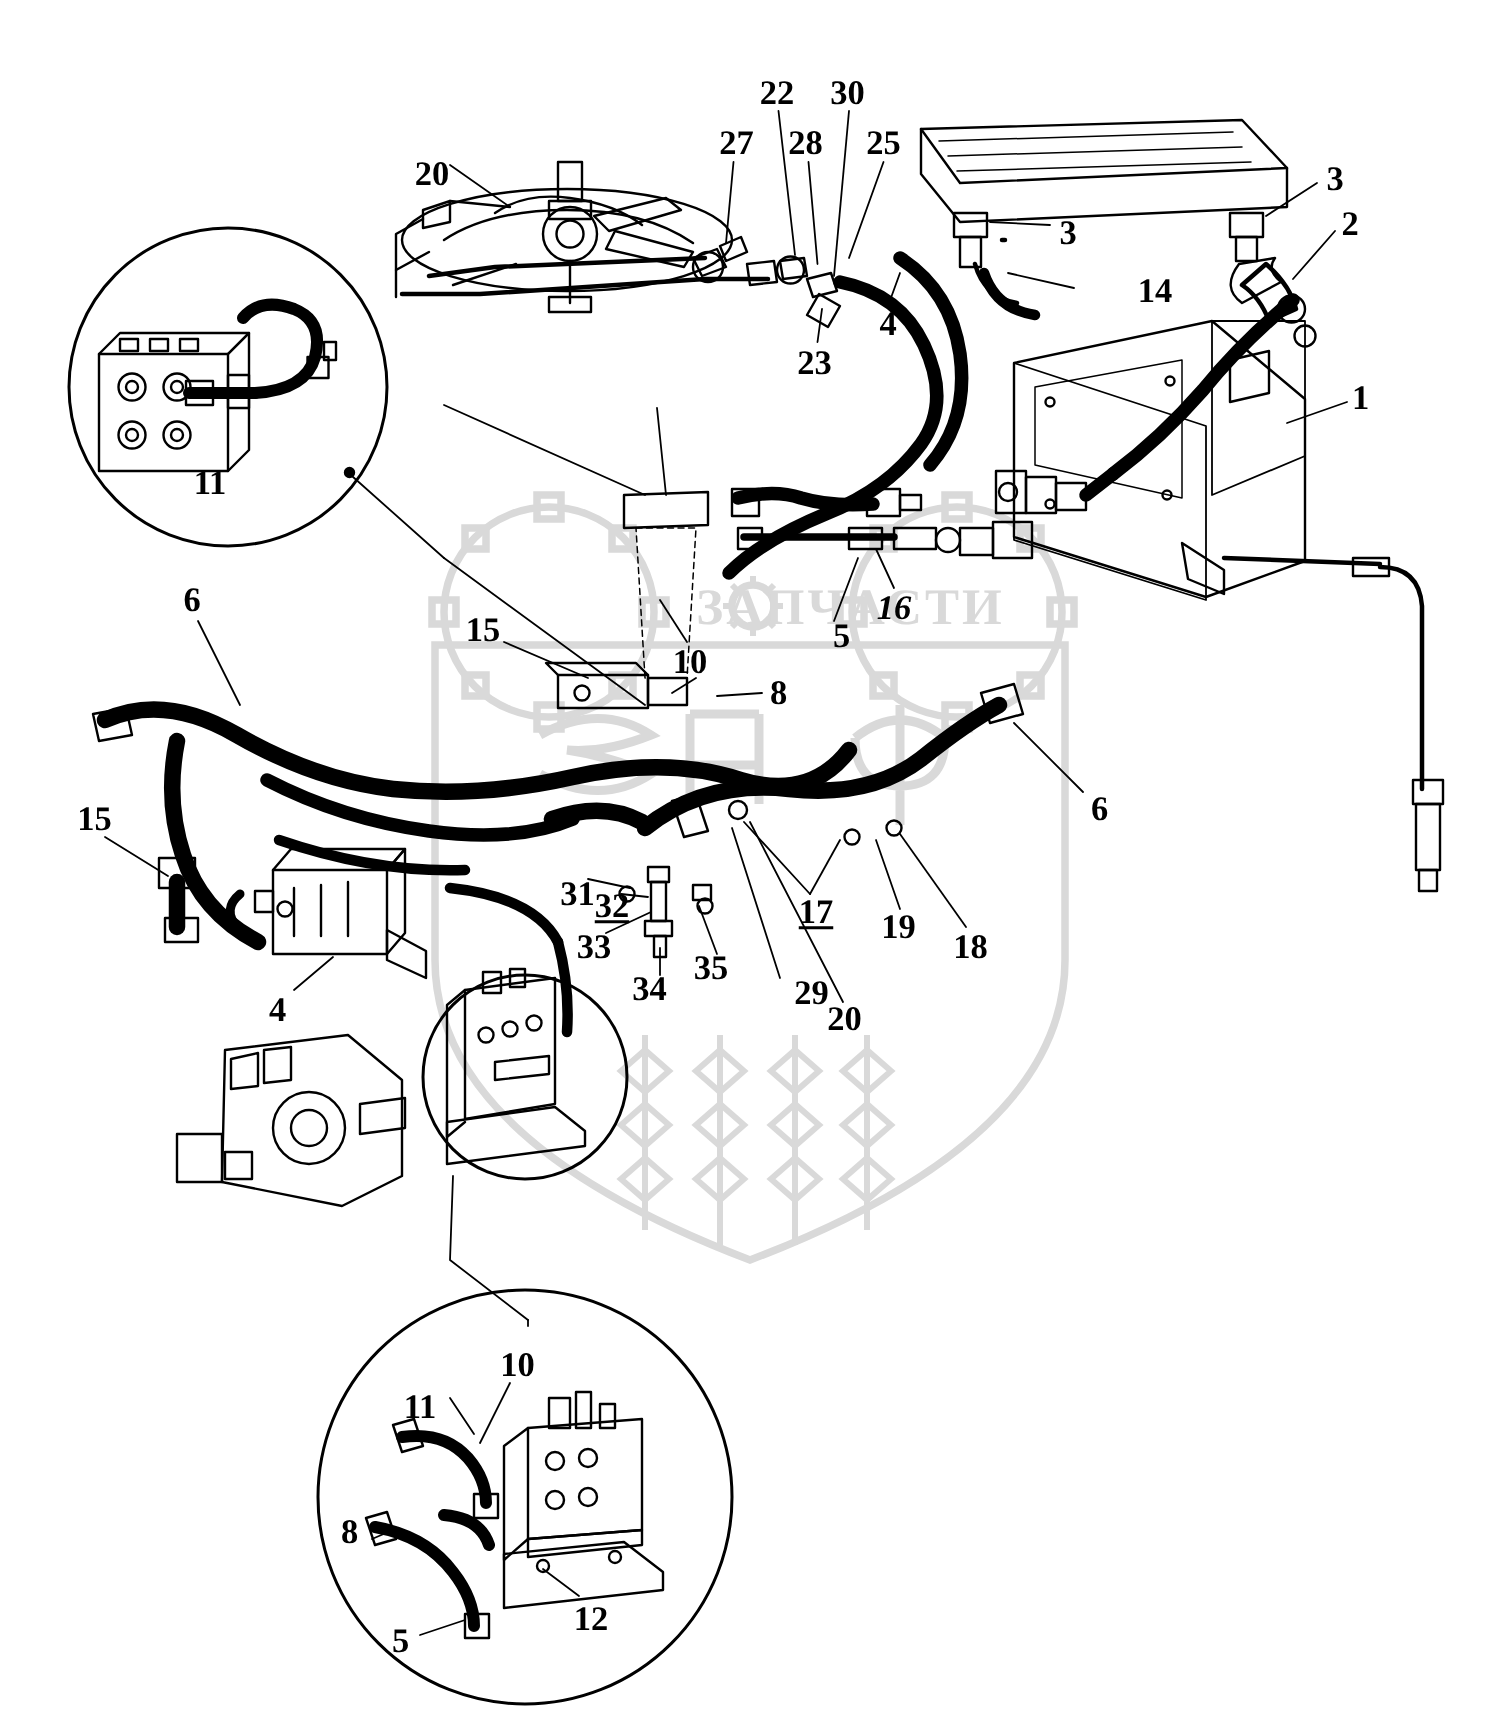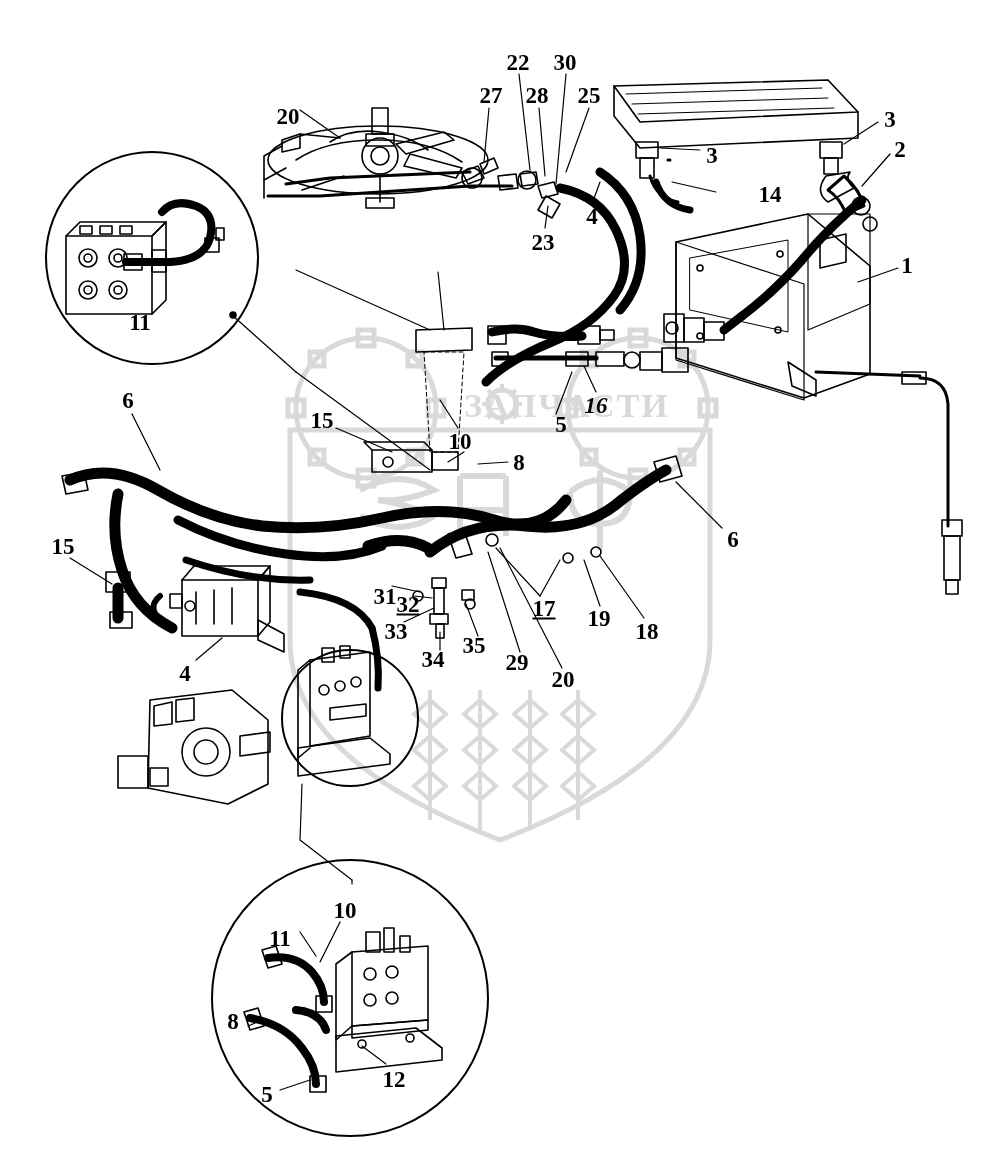--- a/index.html
+++ b/index.html
@@ -417,21 +417,21 @@
   <div class="callout" style="left:596px; top:405px;font-style:italic;">16</div>
   <div class="callout" style="left:561px; top:424px;">5</div>
   <div class="callout" style="left:519px; top:462px;">8</div>
   <div class="callout" style="left:733px; top:539px;">6</div>
   <div class="callout" style="left:63px; top:546px;">15</div>
   <div class="callout" style="left:385px; top:596px;">31</div>
   <div class="callout" style="left:408px; top:604px;text-decoration:underline;">32</div>
   <div class="callout" style="left:396px; top:631px;">33</div>
   <div class="callout" style="left:433px; top:659px;">34</div>
   <div class="callout" style="left:474px; top:645px;">35</div>
-  <div class="callout" style="left:517px; top:662px;">29</div>
+  <div class="callout" style="left:541px; top:662px;">29</div>
   <div class="callout" style="left:563px; top:679px;">20</div>
   <div class="callout" style="left:544px; top:608px;text-decoration:underline;">17</div>
   <div class="callout" style="left:599px; top:618px;">19</div>
   <div class="callout" style="left:647px; top:631px;">18</div>
   <div class="callout" style="left:185px; top:673px;">4</div>
   <div class="callout" style="left:345px; top:910px;">10</div>
   <div class="callout" style="left:280px; top:938px;">11</div>
   <div class="callout" style="left:233px; top:1021px;">8</div>
   <div class="callout" style="left:267px; top:1094px;">5</div>
   <div class="callout" style="left:394px; top:1079px;">12</div>

